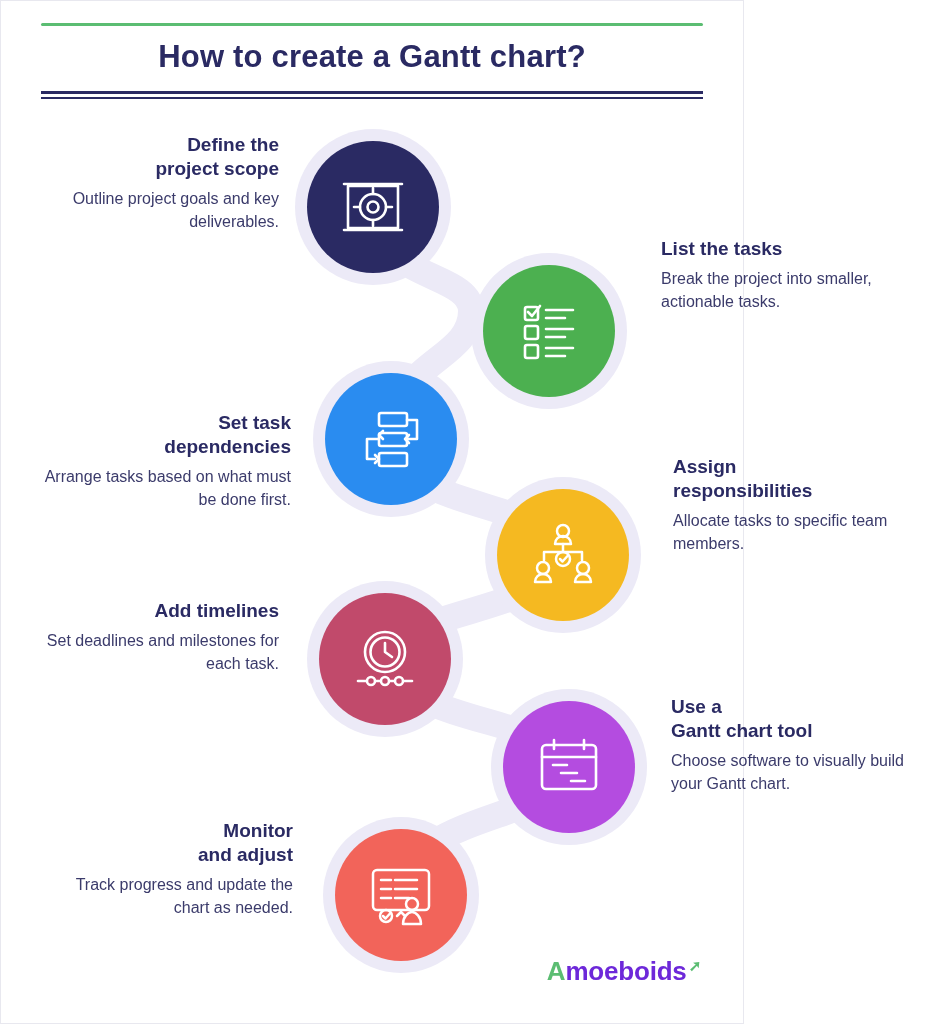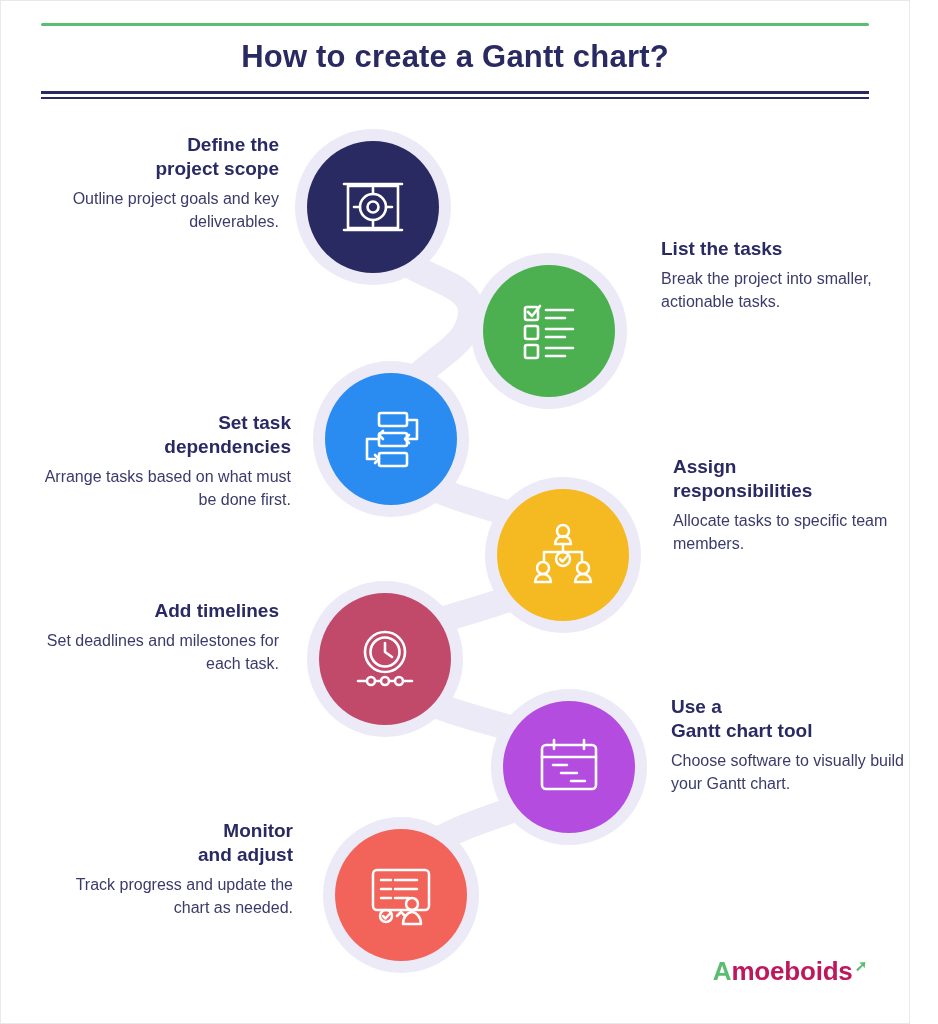--- a/index.html
+++ b/index.html
@@ -9,21 +9,21 @@
   body {
     width: 938px;
     height: 1024px;
     background: #ffffff;
     font-family: "Liberation Sans", sans-serif;
     color: #2b2b66;
     overflow: hidden;
   }
   .page {
     position: relative;
-    width: 910px;
+    width: 744px;
     height: 1024px;
     box-sizing: border-box;
     border: 1px solid #e8e8ef;
     background: #ffffff;
   }
 
   
   .top-rule {
     position: absolute;
     left: 40px;
@@ -114,21 +114,21 @@
     position: absolute;
     right: 42px;
     bottom: 36px;
     display: flex;
     align-items: baseline;
     font-size: 26px;
     font-weight: bold;
     letter-spacing: -.2px;
   }
   .logo .l-a { color: #5bbd72; }
-  .logo .l-rest { color: #be185d; }
+  .logo .l-rest { color: #6d28d9; }
   .logo .l-tick {
     color: #5bbd72;
     font-size: 15px;
     margin-left: 2px;
     position: relative;
     top: -9px;
   }
 </style>
 </head>
 <body>

